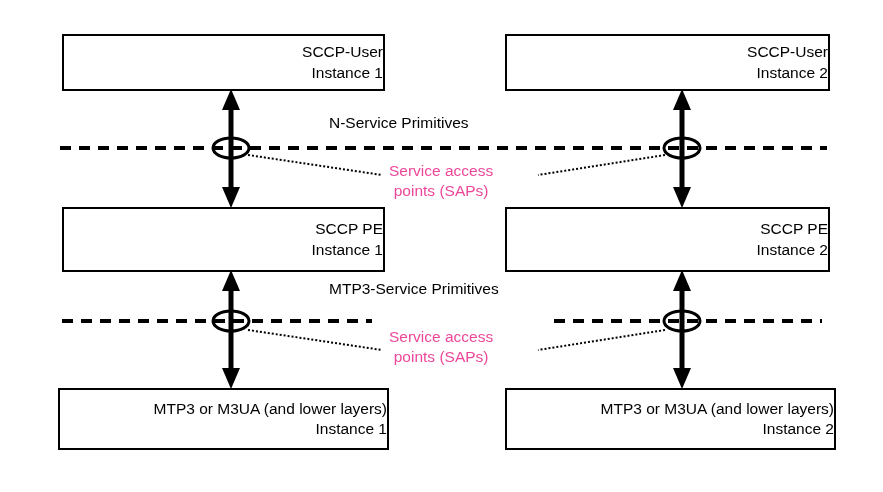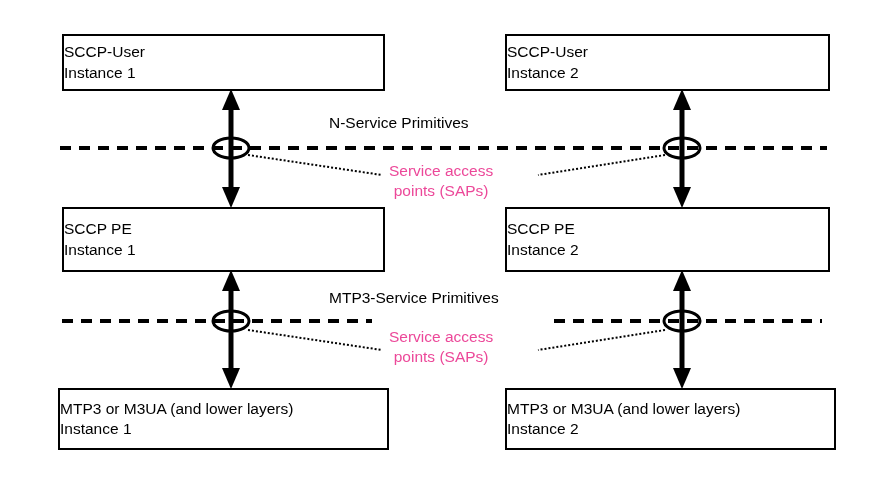--- a/index.html
+++ b/index.html
@@ -15,21 +15,21 @@
     font-family: "Liberation Sans", sans-serif;
     overflow: hidden;
   }
   .box {
     position: absolute;
     box-sizing: border-box;
     border: 2px solid #000000;
     background: #ffffff;
     display: flex;
     flex-direction: column;
-    align-items: flex-start;
+    align-items: flex-end;
     justify-content: center;
     line-height: 1.32;
     font-size: 15.5px;
     color: #000000;
     text-align: center;
     z-index: 3;
   }
   .box .line2 { }
 
   .layer-label {
@@ -128,21 +128,21 @@
     <span class="line2">Instance 1</span>
   </div>
 
   <div class="box" style="left:505px; top:388px; width:331px; height:62px;">
     <span>MTP3 or M3UA  (and lower layers)</span>
     <span class="line2">Instance 2</span>
   </div>
 
   <div class="layer-label" style="left:329px; top:114px;text-align:right;">N-Service Primitives</div>
 
-  <div class="layer-label" style="left:329px; top:289px;">MTP3-Service Primitives</div>
+  <div class="layer-label" style="left:329px; top:280px;">MTP3-Service Primitives</div>
 
   <div class="sap-label" style="left:389px; top:161px;">
     <div>Service access</div>
     <div>points (SAPs)</div>
   </div>
 
   <div class="sap-label" style="left:389px; top:327px;">
     <div>Service access</div>
     <div>points (SAPs)</div>
   </div>

